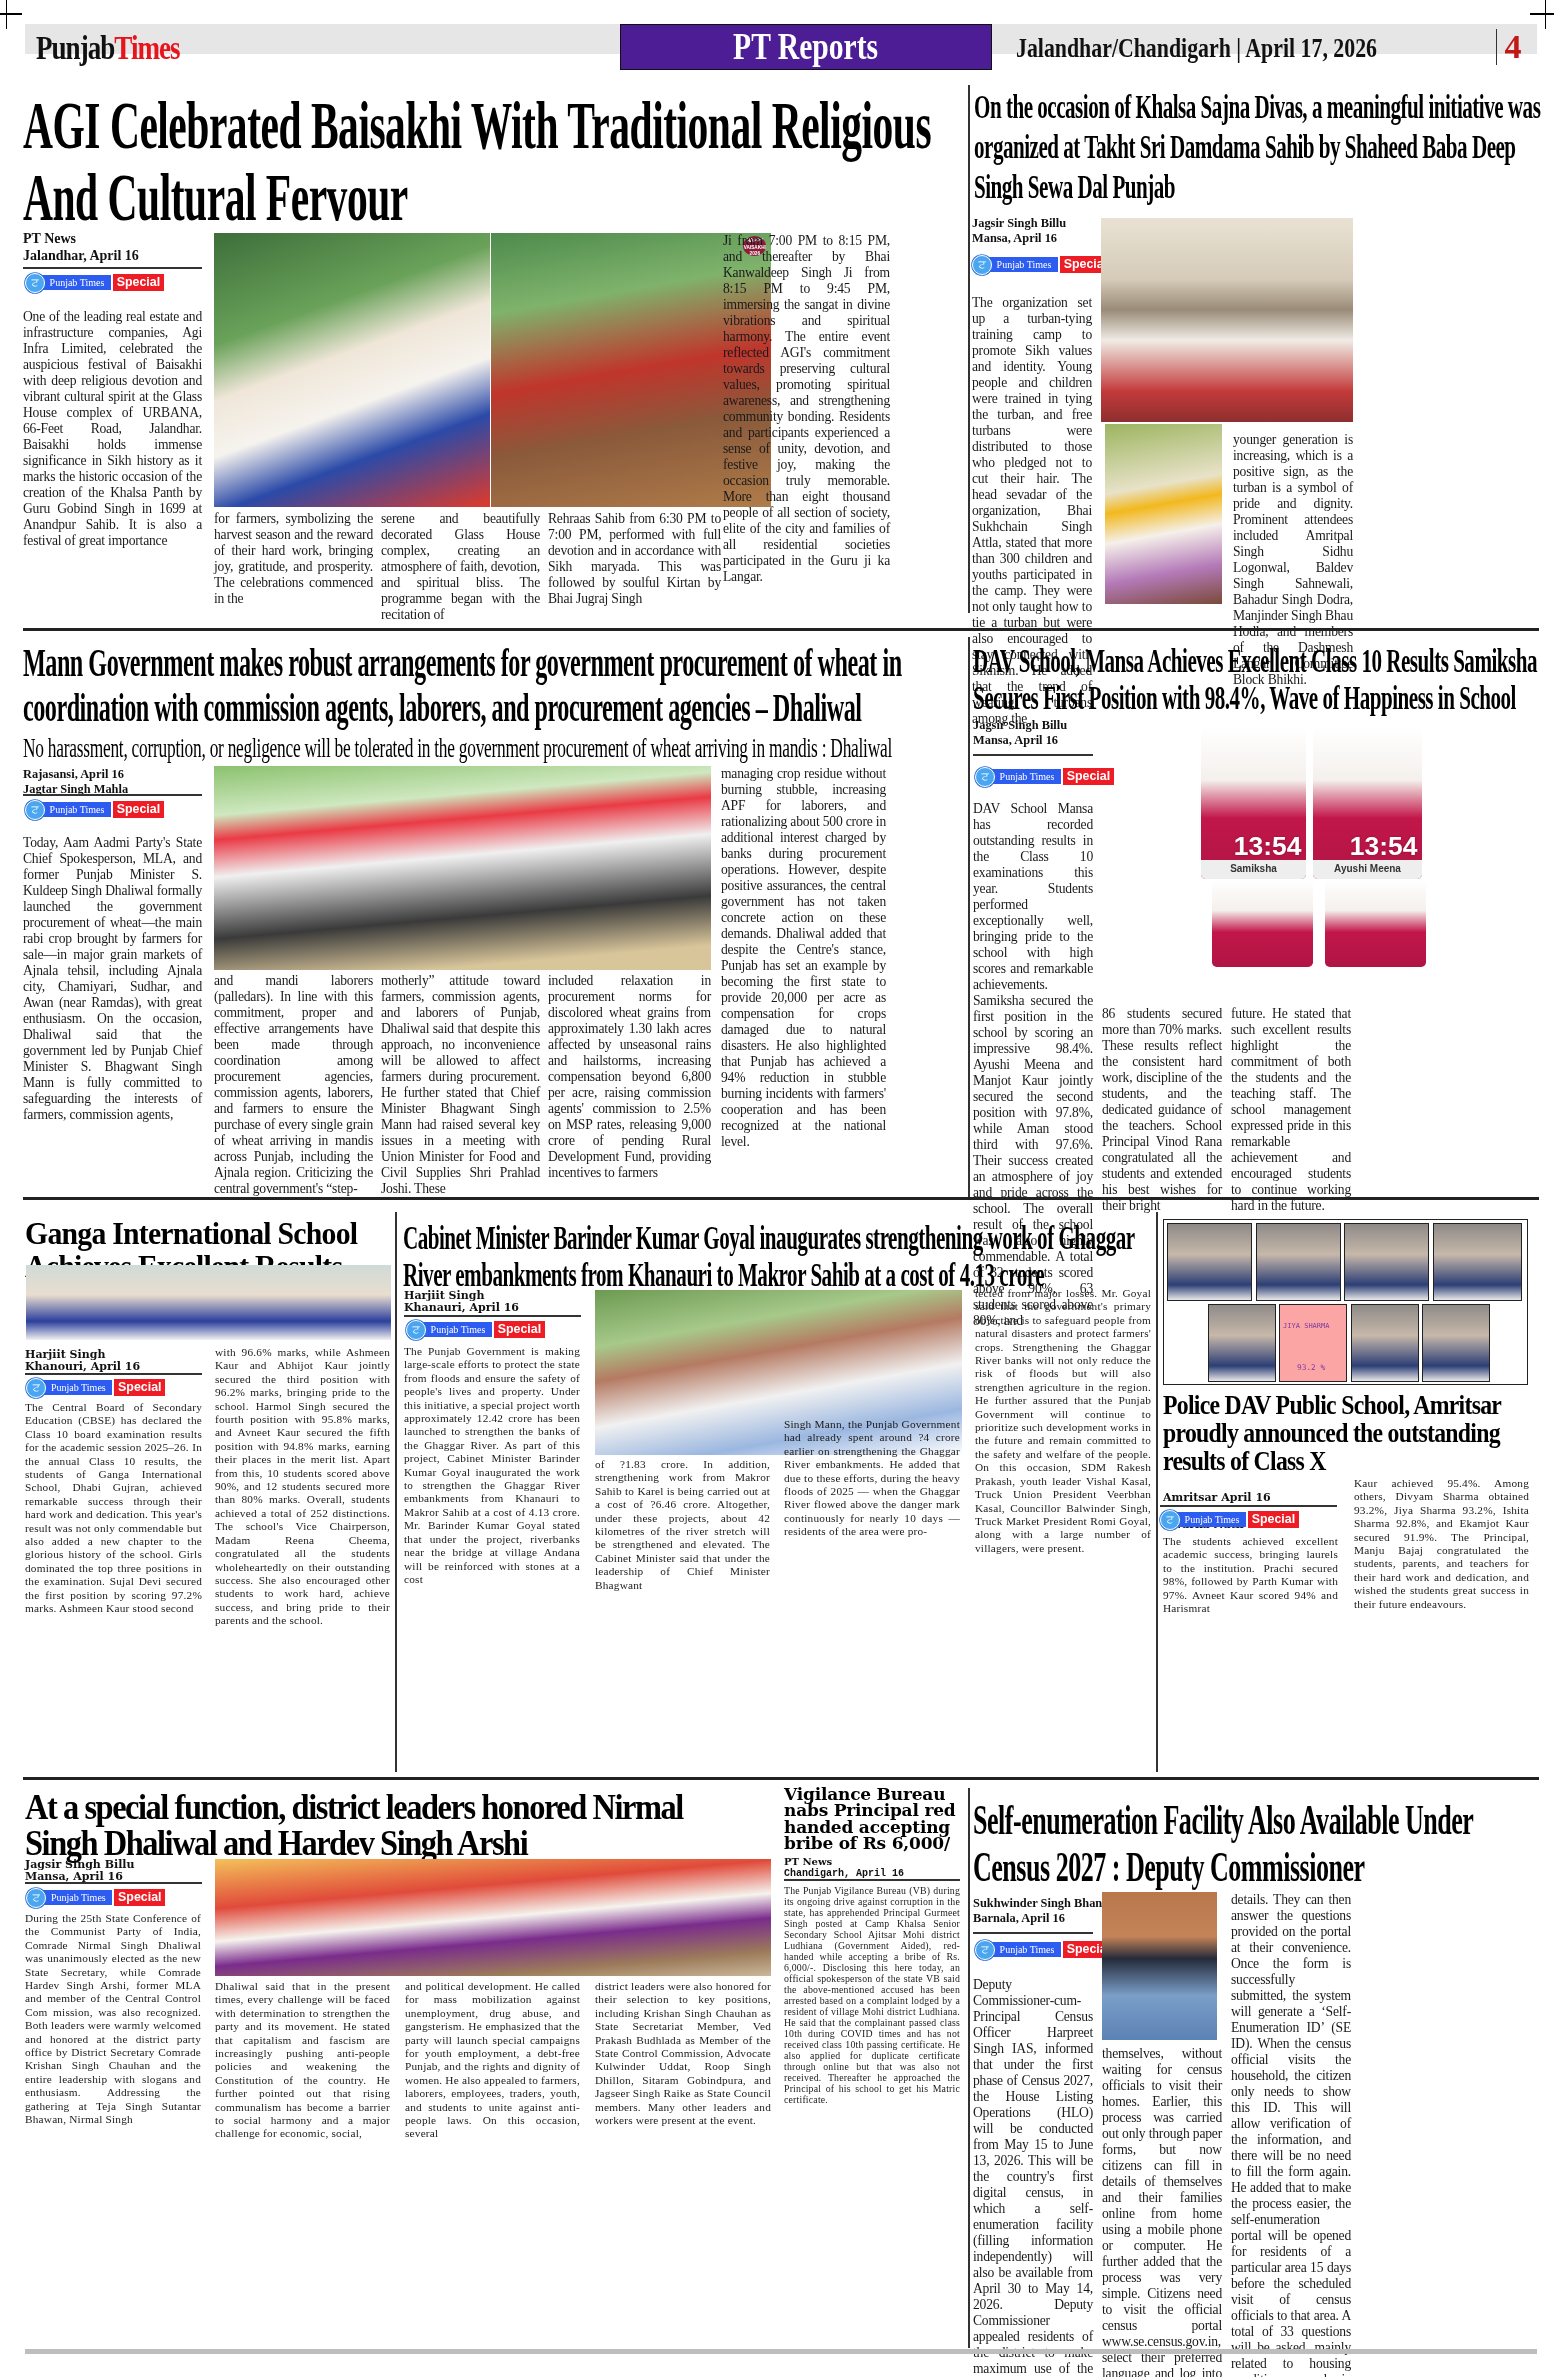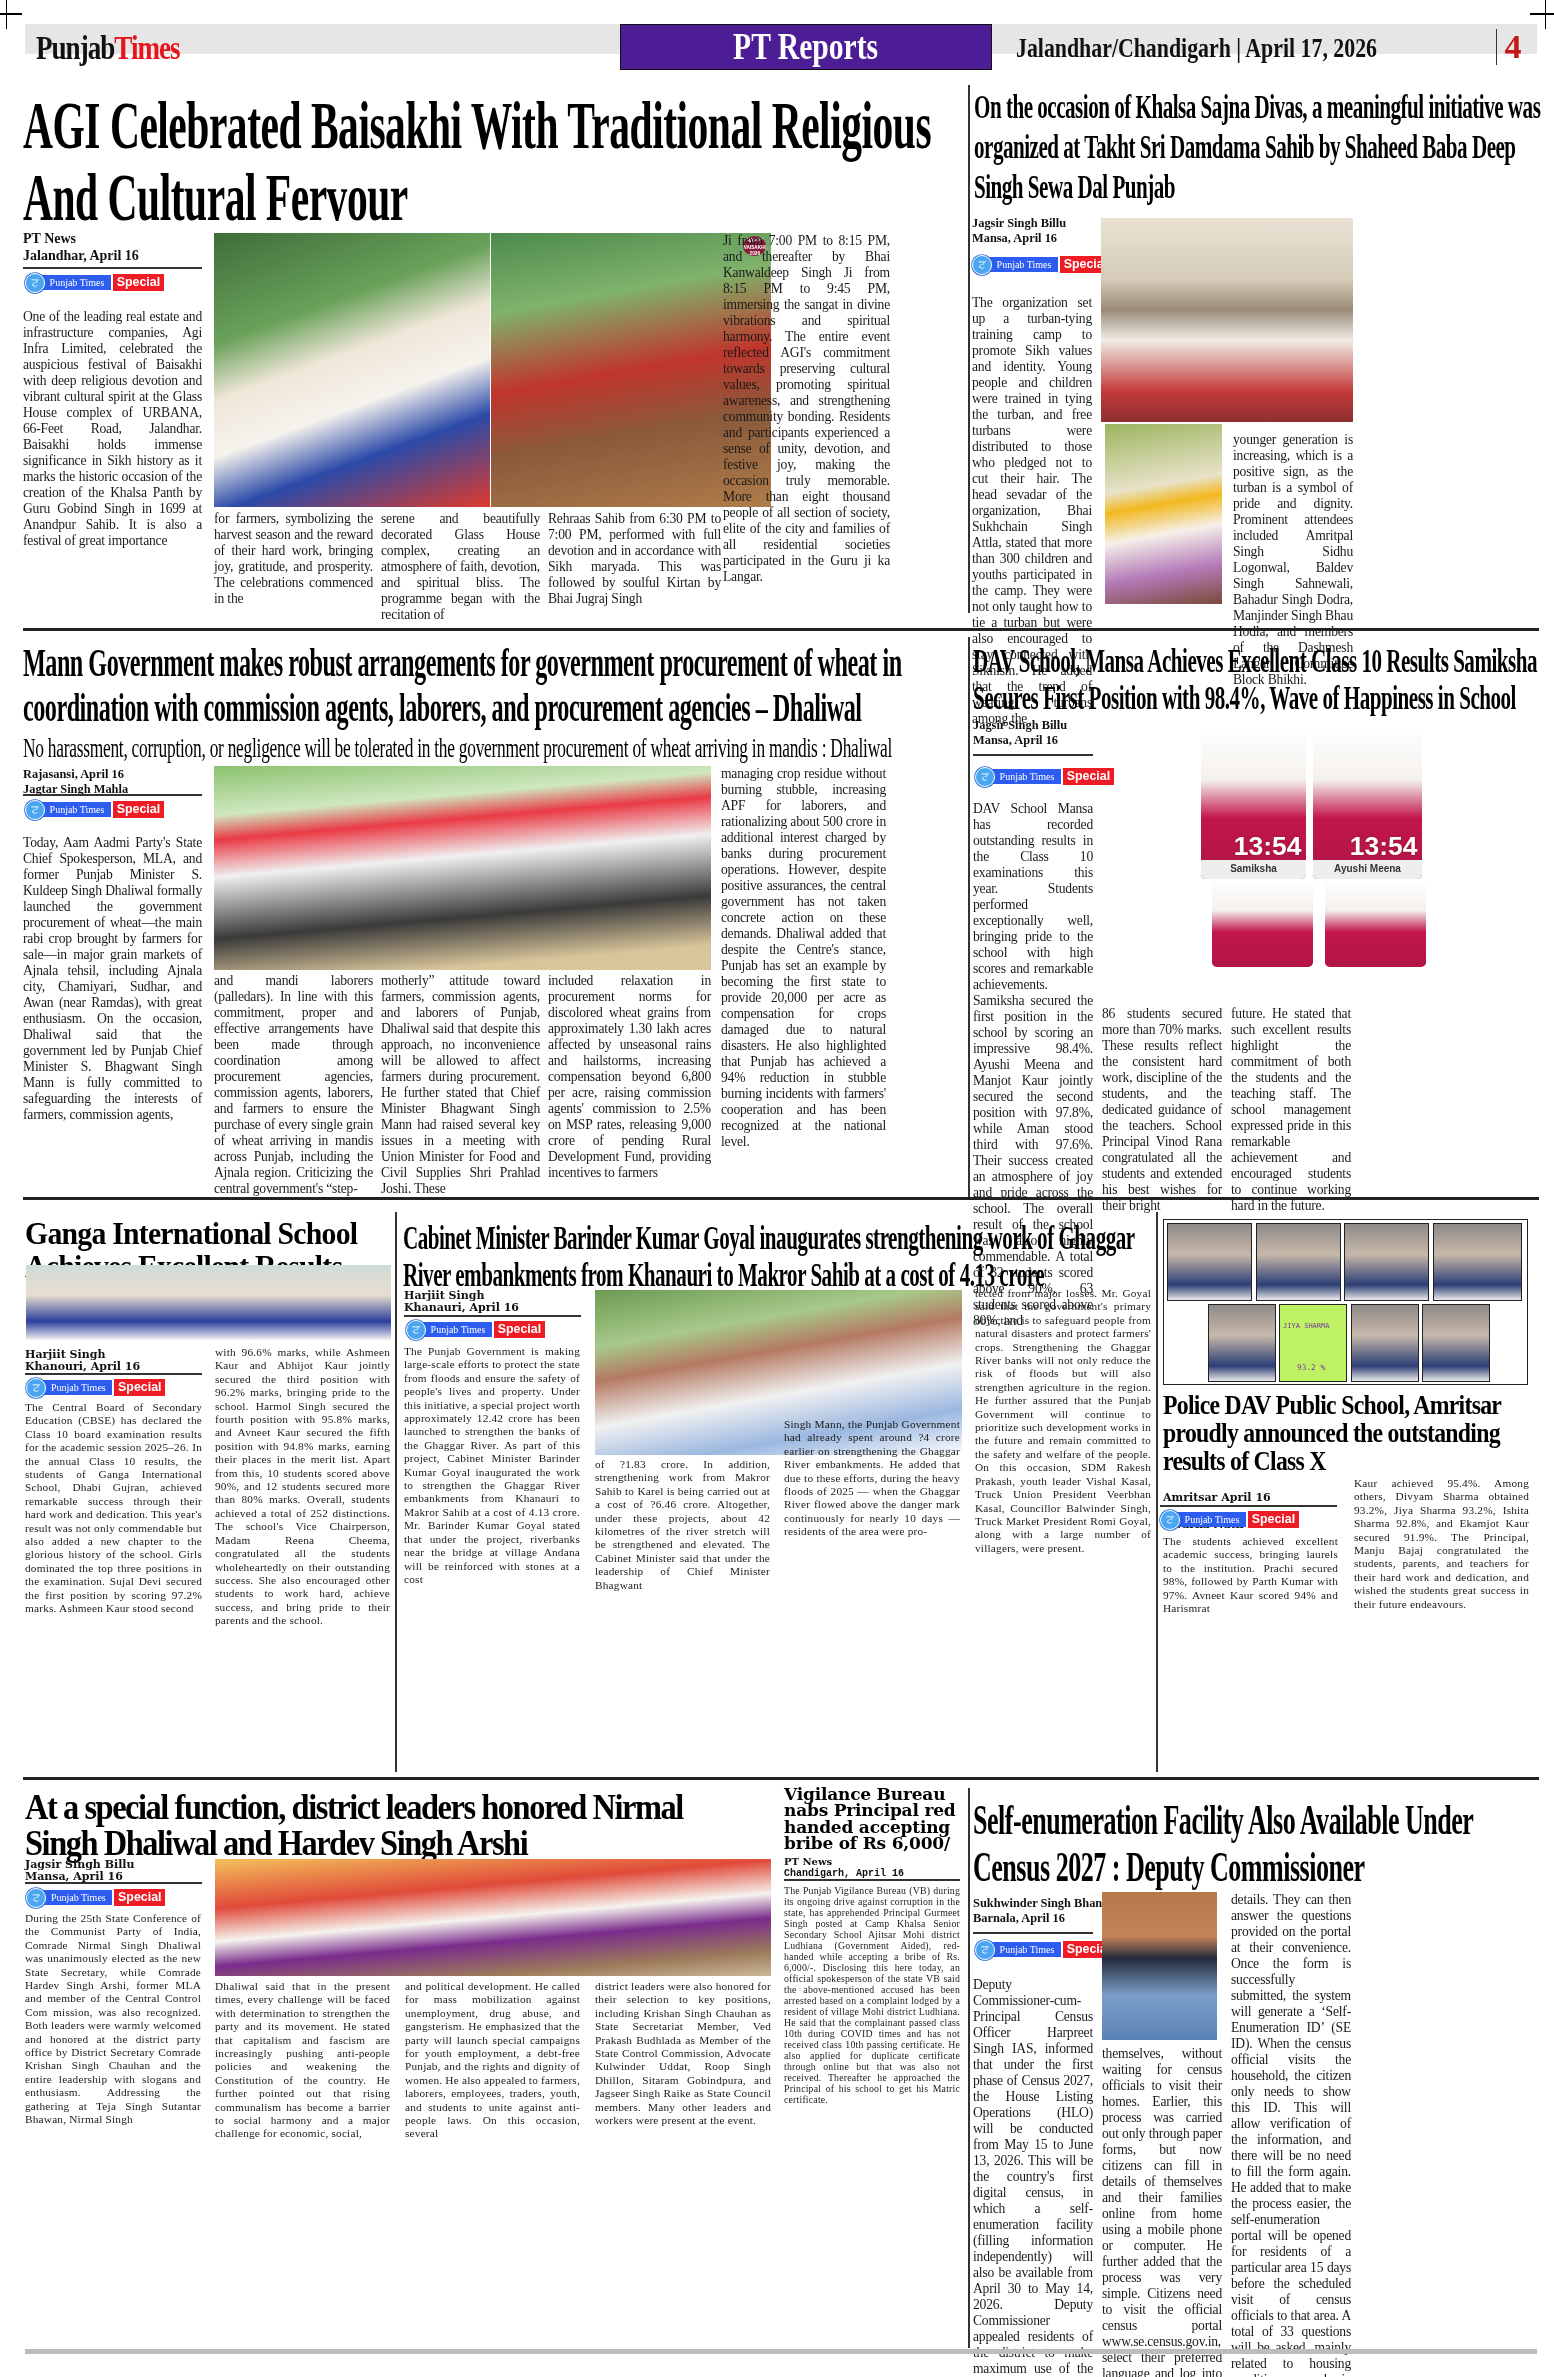--- a/index.html
+++ b/index.html
@@ -201,21 +201,21 @@
 </div>
 <div class="vrule" style="left:1156px;top:1212px;height:560px;"></div>
 
 <div>
   <div class="photo" style="left:1163px;top:1219px;width:365px;height:166px;border:1.6px solid #222;background:#fff;">
     <div class="photo ph-dav2" style="left:3.1px;top:3.1px;width:85px;height:78px;"></div>
     <div class="photo ph-dav2" style="left:92px;top:3.1px;width:85px;height:78px;"></div>
     <div class="photo ph-dav2" style="left:180px;top:3.1px;width:85px;height:78px;"></div>
     <div class="photo ph-dav2" style="left:269px;top:3.1px;width:89px;height:78px;"></div>
     <div class="photo ph-dav2" style="left:44px;top:84px;width:68px;height:78px;"></div>
-    <div class="photo" style="left:115px;top:84px;width:68px;height:78px;background:#bef264;border:1.6px solid #222;">
+    <div class="photo" style="left:115px;top:84px;width:68px;height:78px;background:#fca5a5;border:1.6px solid #222;">
       <span class="photo-note" style="left:3.1px;top:17px;font-size:7px;">JIYA SHARMA</span>
       <span class="photo-note" style="left:17px;top:58px;font-size:7.8px;">93.2 %</span>
     </div>
     <div class="photo ph-dav2" style="left:187px;top:84px;width:68px;height:78px;"></div>
     <div class="photo ph-dav2" style="left:258px;top:84px;width:68px;height:78px;"></div>
   </div>
   <div class="hl" style="left:1163px;top:1391px;width:381px;font-size:26.4px;line-height:28px;transform:scaleX(0.9);">Police DAV Public School, Amritsar proudly announced the outstanding results of Class X</div>
   <div class="byline" style="left:1163px;top:1477px;font-size:11px;font-family:'DejaVu Serif',serif;margin-top:39px;">Dwarka Nath Rana</div>
   <div class="byline" style="left:1163px;top:1489px;font-size:11px;font-family:'DejaVu Serif',serif;">Amritsar April 16</div>
   <div class="rule" style="left:1160px;top:1505px;width:177px;"></div>

